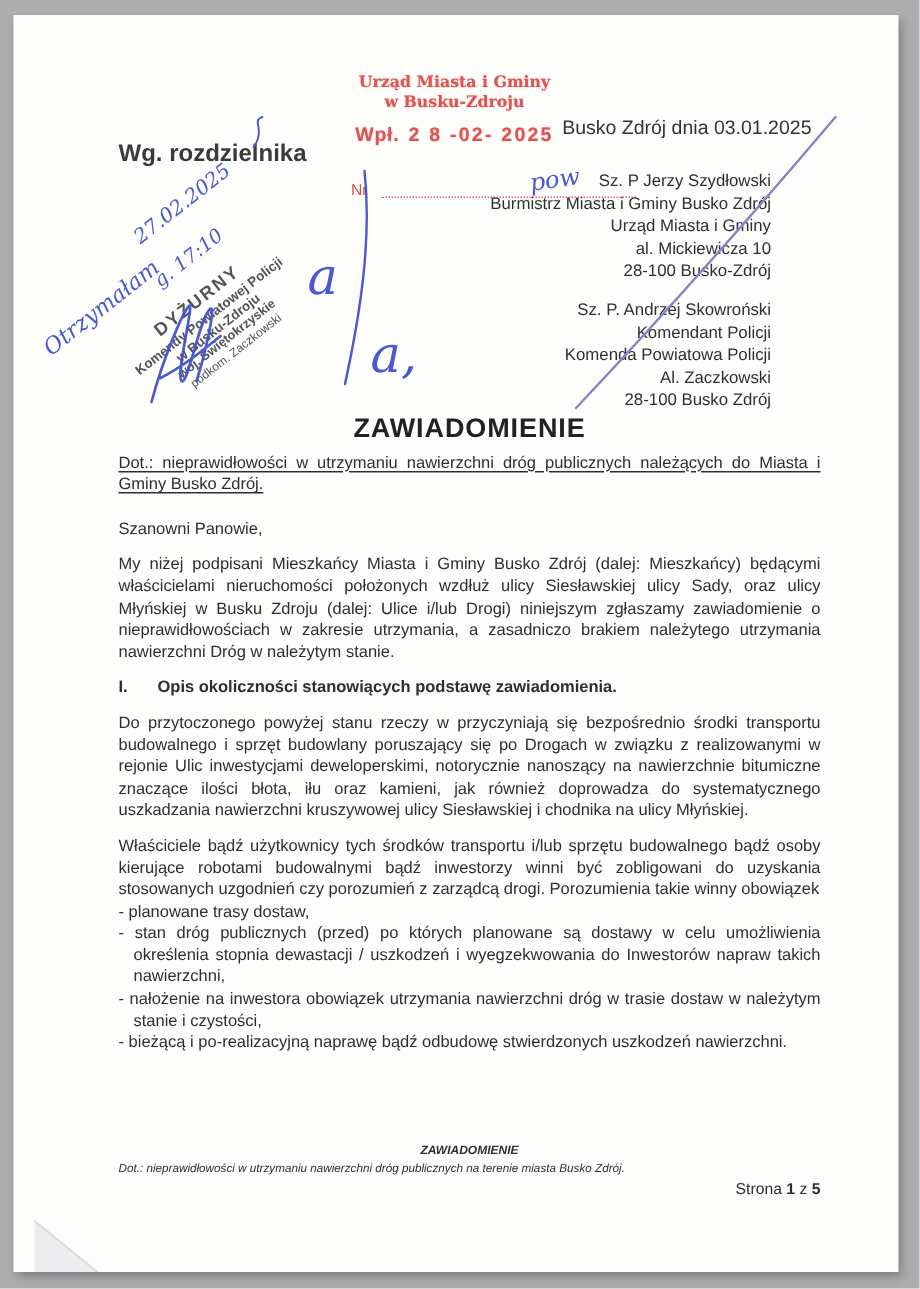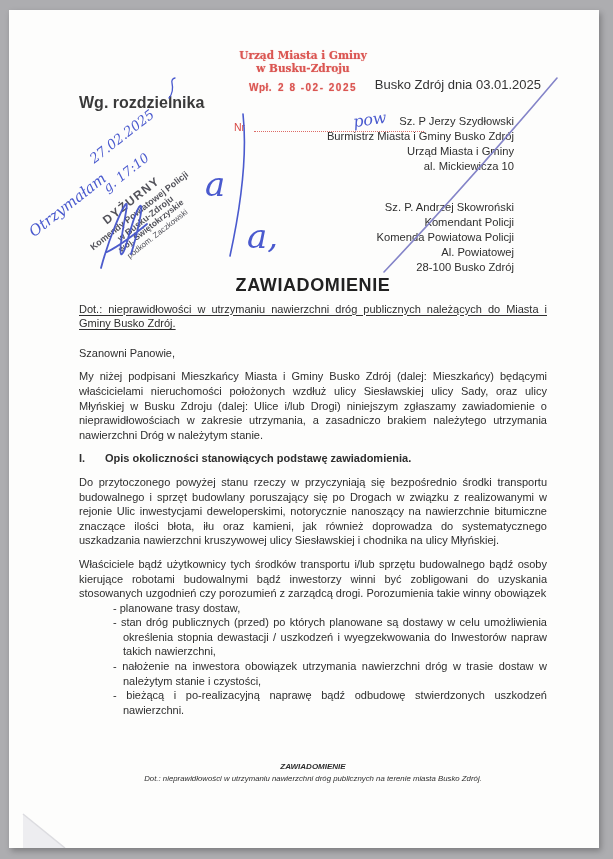--- a/index.html
+++ b/index.html
@@ -25,35 +25,35 @@
     font-size:11px;line-height:14.6px;color:#2e2e2e;text-align:justify;
   }
   .doc-title{font-size:18px;font-weight:bold;text-align:center;
     letter-spacing:.6px;margin:0 0 9px 0;color:#222;}
   .subject{text-decoration:underline;text-underline-offset:2px;margin:0 0 15px 0;}
   .salutation{text-align:left;margin:0 0 9px 0;}
   .para{margin:0 0 9px 0;}
   .section-head{display:flex;font-weight:bold;text-align:left;margin:2px 0 9px 0;}
   .section-head .num{width:26px;flex:0 0 26px;}
   .bullets{margin:0;}
-  .bullet{padding-left:10px;text-indent:-10px;margin-left:34px;}
+  .bullet{padding-left:10px;text-indent:-10px;}
   
   .footer{position:absolute;left:70px;top:752px;width:468px;color:#2e2e2e;}
   .footer .f1{font-size:8px;font-weight:bold;font-style:italic;text-align:center;}
-  .footer .f2{font-size:7.8px;font-style:italic;text-align:center;margin-top:3px;}
+  .footer .f2{font-size:7.8px;font-style:italic;margin-top:3px;}
   .footer .f3{font-size:10.5px;text-align:right;margin-top:4px;}
   .footer .f3 b{font-weight:bold;}
   
   .stamp-red{
     position:absolute;left:210px;top:39px;width:168px;text-align:center;
     color:#d84a46;opacity:.93;text-shadow:0 0 1px rgba(216,74,70,.55);
   }
   .stamp-red .org{font-size:10.5px;font-weight:bold;line-height:13px;
     font-family:"DejaVu Serif",serif;}
-  .stamp-red .wpl{margin-top:7px;font-size:10px;font-weight:bold;letter-spacing:.5px;}
+  .stamp-red .wpl{margin-top:7px;font-size:13px;font-weight:bold;letter-spacing:.5px;}
   .stamp-red .wpl .d{letter-spacing:1.5px;margin-left:6px;}
   .nr-label{position:absolute;left:225px;top:111px;font-size:10.5px;
     color:#d84a46;font-family:Liberation Sans, sans-serif;}
   .nr-dots{position:absolute;left:245px;top:121px;width:170px;height:0;
     border-top:1.6px dotted #d8524e;opacity:.85;}
   
   .stamp-police{
     position:absolute;left:10px;top:180px;width:250px;text-align:center;
     transform:rotate(-38deg);color:#3b3b44;opacity:.88;line-height:1.15;
   }
@@ -88,26 +88,27 @@
       </div>
     </div>
     <div class="nr-label">Nr</div>
     <div class="nr-dots"></div>
 
     <div class="recipient recipient-1">
       <div>Sz. P Jerzy Szydłowski</div>
       <div>Burmistrz Miasta i Gminy Busko Zdrój</div>
       <div>Urząd Miasta i Gminy</div>
       <div>al. Mickiewicza 10</div>
+      <div>28-100 Busko-Zdrój</div>
     </div>
     <div class="recipient recipient-2">
       <div>Sz. P. Andrzej Skowroński</div>
       <div>Komendant Policji</div>
       <div>Komenda Powiatowa Policji</div>
-      <div>Al. Powiatowej</div>
+      <div>Al. Zaczkowski</div>
       <div>28-100 Busko Zdrój</div>
     </div>
 
     <div class="main typed">
       <div class="doc-title">ZAWIADOMIENIE</div>
       <div class="subject">Dot.: nieprawidłowości w utrzymaniu nawierzchni dróg publicznych należących do Miasta i Gminy Busko Zdrój.</div>
       <div class="salutation">Szanowni Panowie,</div>
       <div class="para">My niżej podpisani Mieszkańcy Miasta i Gminy Busko Zdrój (dalej: Mieszkańcy) będącymi właścicielami nieruchomości położonych wzdłuż ulicy Siesławskiej ulicy Sady, oraz ulicy Młyńskiej w Busku Zdroju (dalej: Ulice i/lub Drogi) niniejszym zgłaszamy zawiadomienie o nieprawidłowościach w zakresie utrzymania, a zasadniczo brakiem należytego utrzymania nawierzchni Dróg w należytym stanie.</div>
       <div class="section-head">
         <span class="num">I.</span>
@@ -119,20 +120,26 @@
         <div class="bullet">- planowane trasy dostaw,</div>
         <div class="bullet">- stan dróg publicznych (przed) po których planowane są dostawy w celu umożliwienia określenia stopnia dewastacji / uszkodzeń i wyegzekwowania do Inwestorów napraw takich nawierzchni,</div>
         <div class="bullet">- nałożenie na inwestora obowiązek utrzymania nawierzchni dróg w trasie dostaw w należytym stanie i czystości,</div>
         <div class="bullet">- bieżącą i po-realizacyjną naprawę bądź odbudowę stwierdzonych uszkodzeń nawierzchni.</div>
       </div>
     </div>
 
     <div class="footer">
       <div class="f1">ZAWIADOMIENIE</div>
       <div class="f2">Dot.: nieprawidłowości w utrzymaniu nawierzchni dróg publicznych na terenie miasta Busko Zdrój.</div>
+      <div class="f3">
+        <span>Strona</span>
+        <b>1</b>
+        <span>z</span>
+        <b>5</b>
+      </div>
     </div>
 
     <div class="stamp-police">
       <div class="s1">DYŻURNY</div>
       <div class="s2">Komendy Powiatowej Policji</div>
       <div class="s3">w Busku-Zdroju</div>
       <div class="s4">woj. Świętokrzyskie</div>
       <div class="s5">podkom. Zaczkowski</div>
     </div>
 

